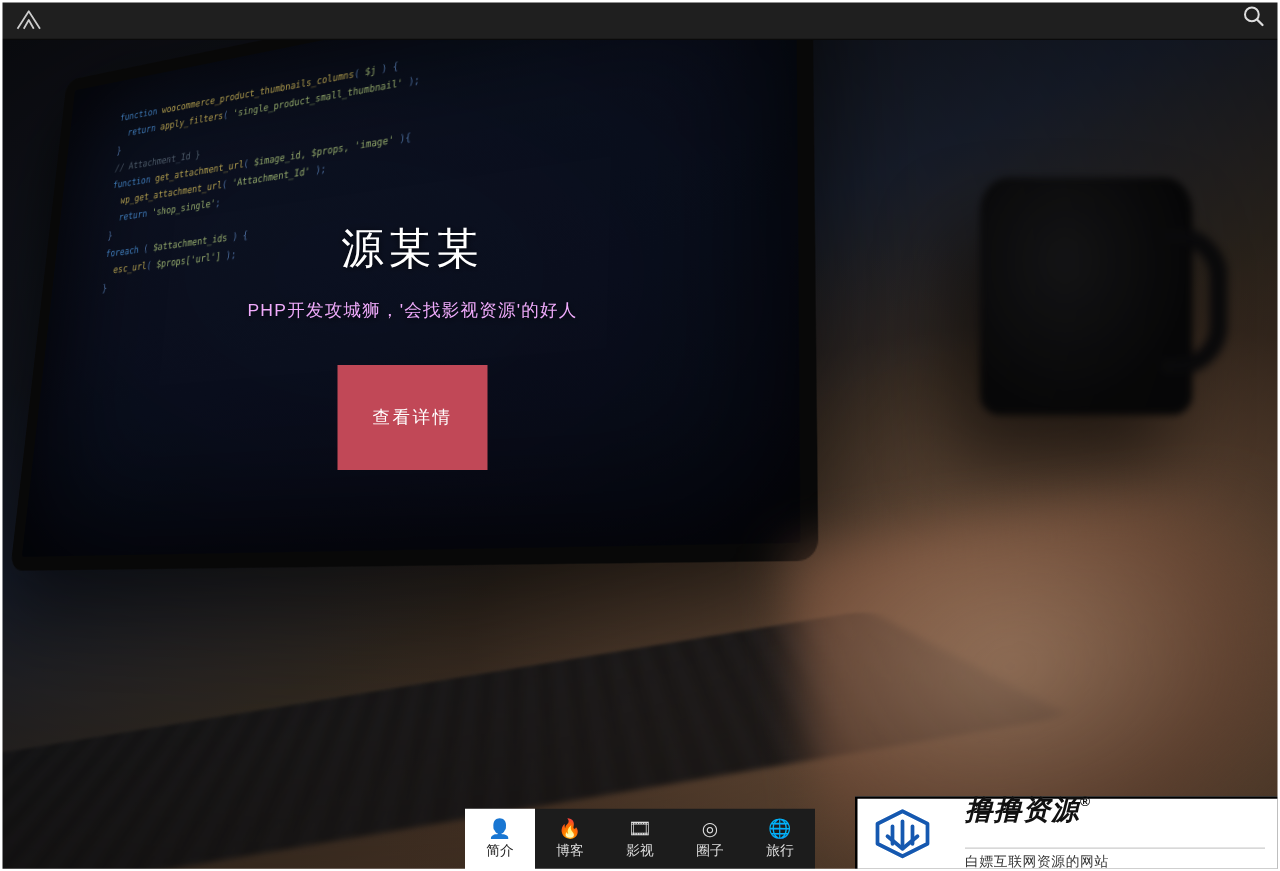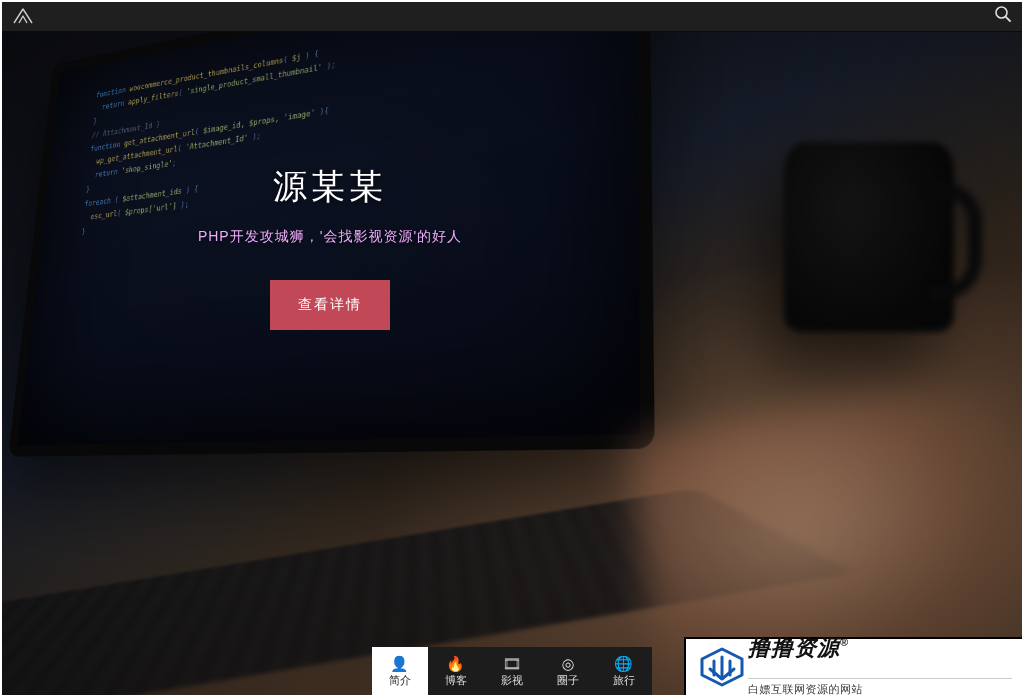--- a/index.html
+++ b/index.html
@@ -114,21 +114,21 @@
 
     
     .overlay {
       position: absolute; inset: 0;
       background: radial-gradient(ellipse at 28% 28%, rgba(0,0,0,0) 0%, rgba(0,0,0,0.25) 55%, rgba(0,0,0,0.55) 100%);
     }
 
     
     .hero-content {
       position: absolute;
-      top: 132px;
+      top: 144px;
       left: 150px;
       width: 360px;
       color: #fff;
       text-align: center;
       text-shadow: 0 1px 6px rgba(0,0,0,0.7);
     }
     .hero-title {
       font-size: 34px;
       font-weight: 400;
       letter-spacing: 4px;
@@ -141,21 +141,21 @@
       color: #eee;
     }
     .hero-sub2 {
       font-size: 14px;
       letter-spacing: 1px;
       margin-bottom: 34px;
       color: #f0abfc;
     }
     .cta-btn {
       display: inline-block;
-      padding: 16px 28px;
+      padding: 33px 28px;
       background: #c14857;
       color: #fff;
       font-size: 14px;
       letter-spacing: 2px;
       cursor: pointer;
       border: none;
     }
 
     
     .bottom-nav {
@@ -189,21 +189,21 @@
     .badge {
       position: absolute;
       right: 0; bottom: 0;
       width: 340px; height: 60px;
       background: #fff;
       border: 2px solid #000;
       display: flex;
       align-items: center;
       z-index: 9;
       padding: 4px 10px;
-      gap: 0;
+      gap: 24px;
     }
     .badge-logo {
       width: 52px; height: 44px;
       display: flex; align-items: center; justify-content: center;
     }
     .badge-text { flex: 1; }
     .badge-title {
       font-size: 22px;
       font-weight: 900;
       font-style: italic;

